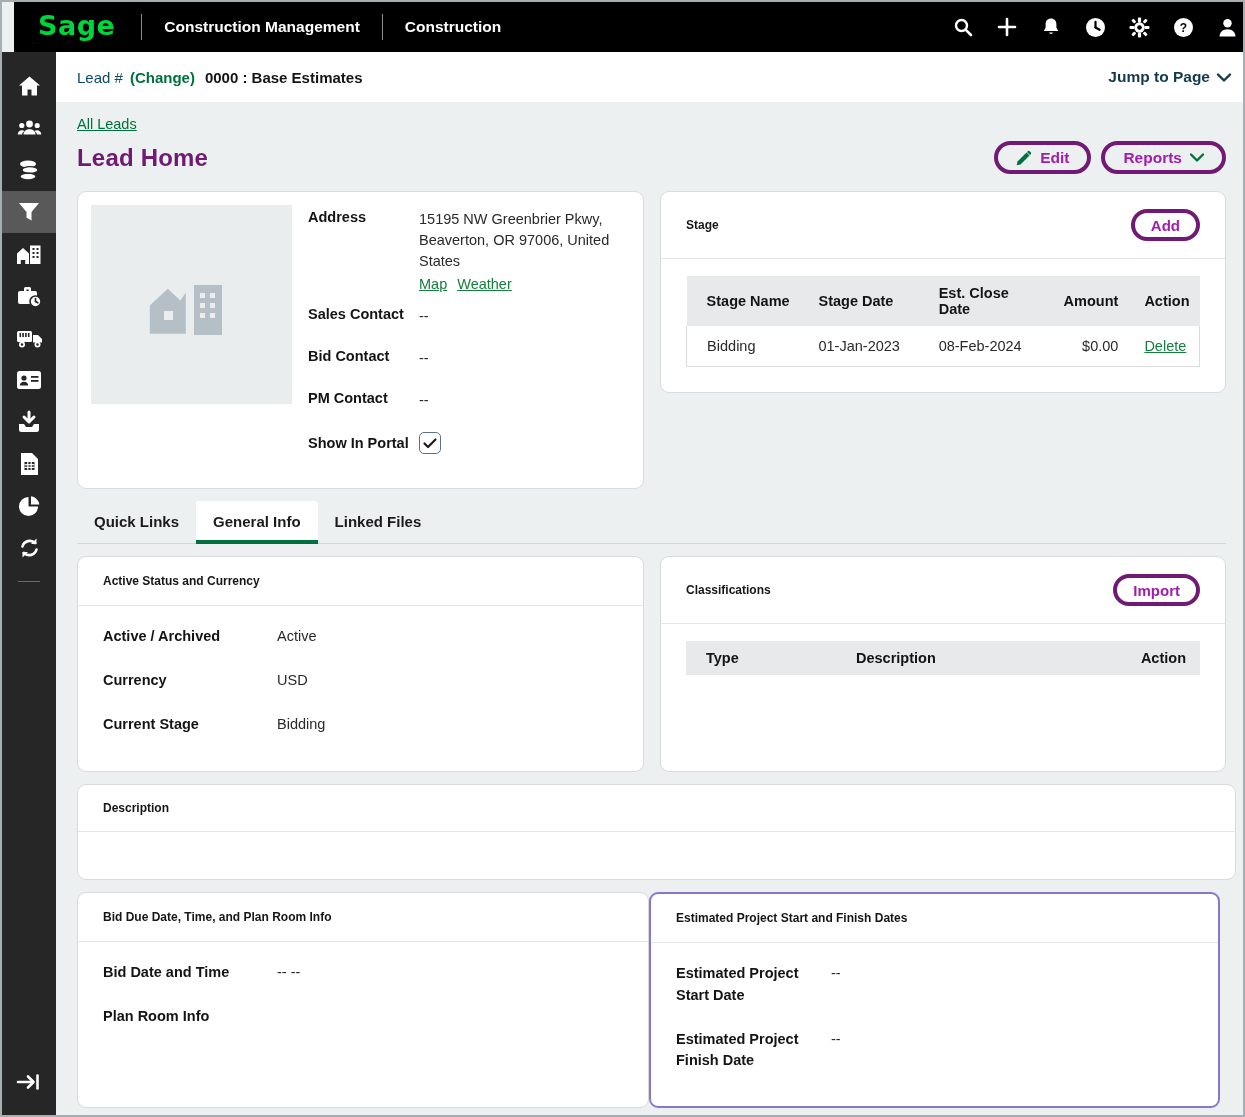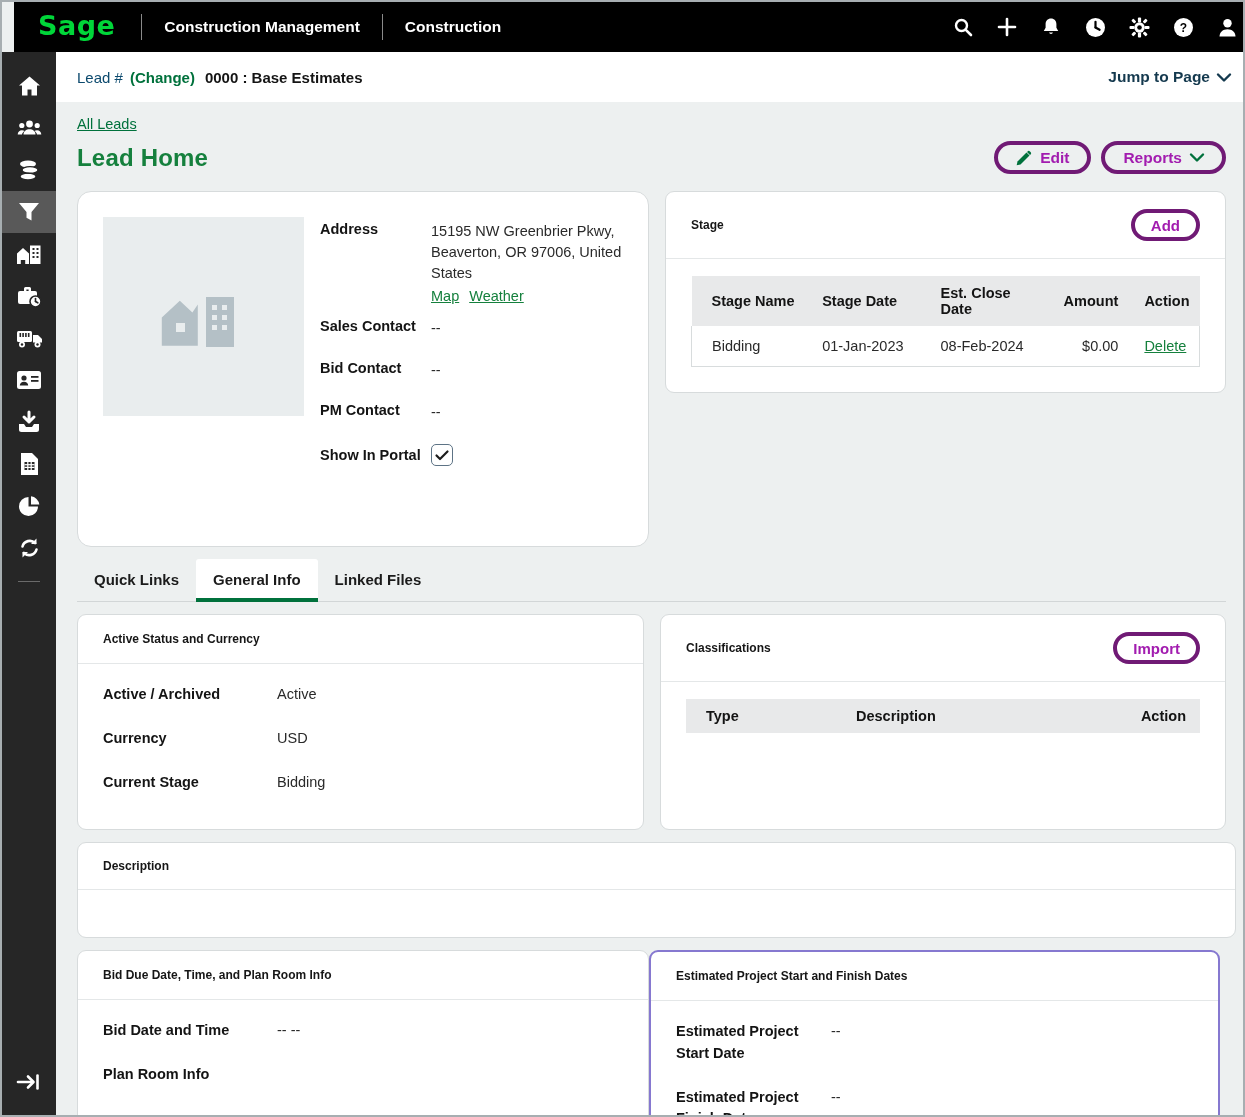--- a/index.html
+++ b/index.html
@@ -27,36 +27,36 @@
   .content { position:absolute; top:50px; left:54px; width:1191px; height:1067px; background:#edf0f0; overflow:hidden; }
   .crumbbar { height:50px; background:#fff; display:flex; align-items:center; padding:0 16px 0 21px; font-size:15px; }
   .crumb-label { color:#0c4a6e; }
   .crumb-change { color:#00713c; font-weight:bold; margin-left:7px; cursor:pointer; }
   .crumb-value { font-weight:bold; margin-left:10px; color:#141414; }
   .jump { margin-left:auto; display:flex; align-items:center; gap:7px; color:#14394e; font-weight:bold; font-size:15.5px; cursor:pointer; }
 
   .main { padding:13px 21px 0 21px; }
   .backlink { display:inline-block; color:#00713c; font-size:14.5px; text-decoration:underline; margin-left:0; cursor:pointer; }
   .title-row { display:flex; align-items:center; margin-top:8px; }
-  .page-title { font-size:24px; font-weight:bold; color:#15803d; letter-spacing:0.2px; }
+  .page-title { font-size:24px; font-weight:bold; color:#701a75; letter-spacing:0.2px; }
   .title-buttons { margin-left:auto; display:flex; gap:10px; }
   .pill-btn { display:flex; align-items:center; gap:8px; height:33px; padding:0 18px; border:4px solid #701a75; border-radius:17px; background:transparent; color:#a21caf; font-weight:bold; font-size:15.5px; cursor:pointer; font-family:inherit;justify-content:space-between; }
   .pill-btn.small { height:32px; padding:0 16px; font-size:15px; }
 
   .row2 { display:flex; gap:16px; margin-top:17px; align-items:flex-start; }
   .card { background:#fff; border:1px solid #d7dbdc; border-radius:9px; }
   .card-l { width:572px; }
   .card-r { width:571px; }
   .card-head { display:flex; align-items:center; padding:17px 25px; }
   .card-title { font-size:12px; font-weight:bold; color:#161616; }
   .card-head .pill-btn { margin-left:auto; }
   .card-body-line { border-top:1px solid #e4e7e8; }
 
   
-  .info-card { width:572px; height:356px; padding:25px; display:flex;border-radius:14px; }
+  .info-card { width:572px; height:298px; padding:13px; display:flex; }
   .photo-ph { width:201px; height:199px; background:#e9edee; display:flex; align-items:center; justify-content:center; flex:0 0 auto; }
   .info-fields { margin-left:16px; padding-top:4px; }
   .f-row { display:flex; margin-bottom:21px; }
   .f-label { width:111px; font-weight:bold; font-size:14.5px; color:#141414; flex:0 0 auto; }
   .f-value { font-size:14.5px; color:#2a2a2a; width:192px; line-height:1.45; }
   .green-link { color:#15803d; text-decoration:underline; cursor:pointer; font-size:14.5px; }
   .addr-links { margin-top:4px; display:flex; gap:10px; }
   .checkbox { width:22px; height:22px; border:1.5px solid #5d7385; border-radius:5px; background:#fff; display:flex; align-items:center; justify-content:center; cursor:pointer; }
 
   

